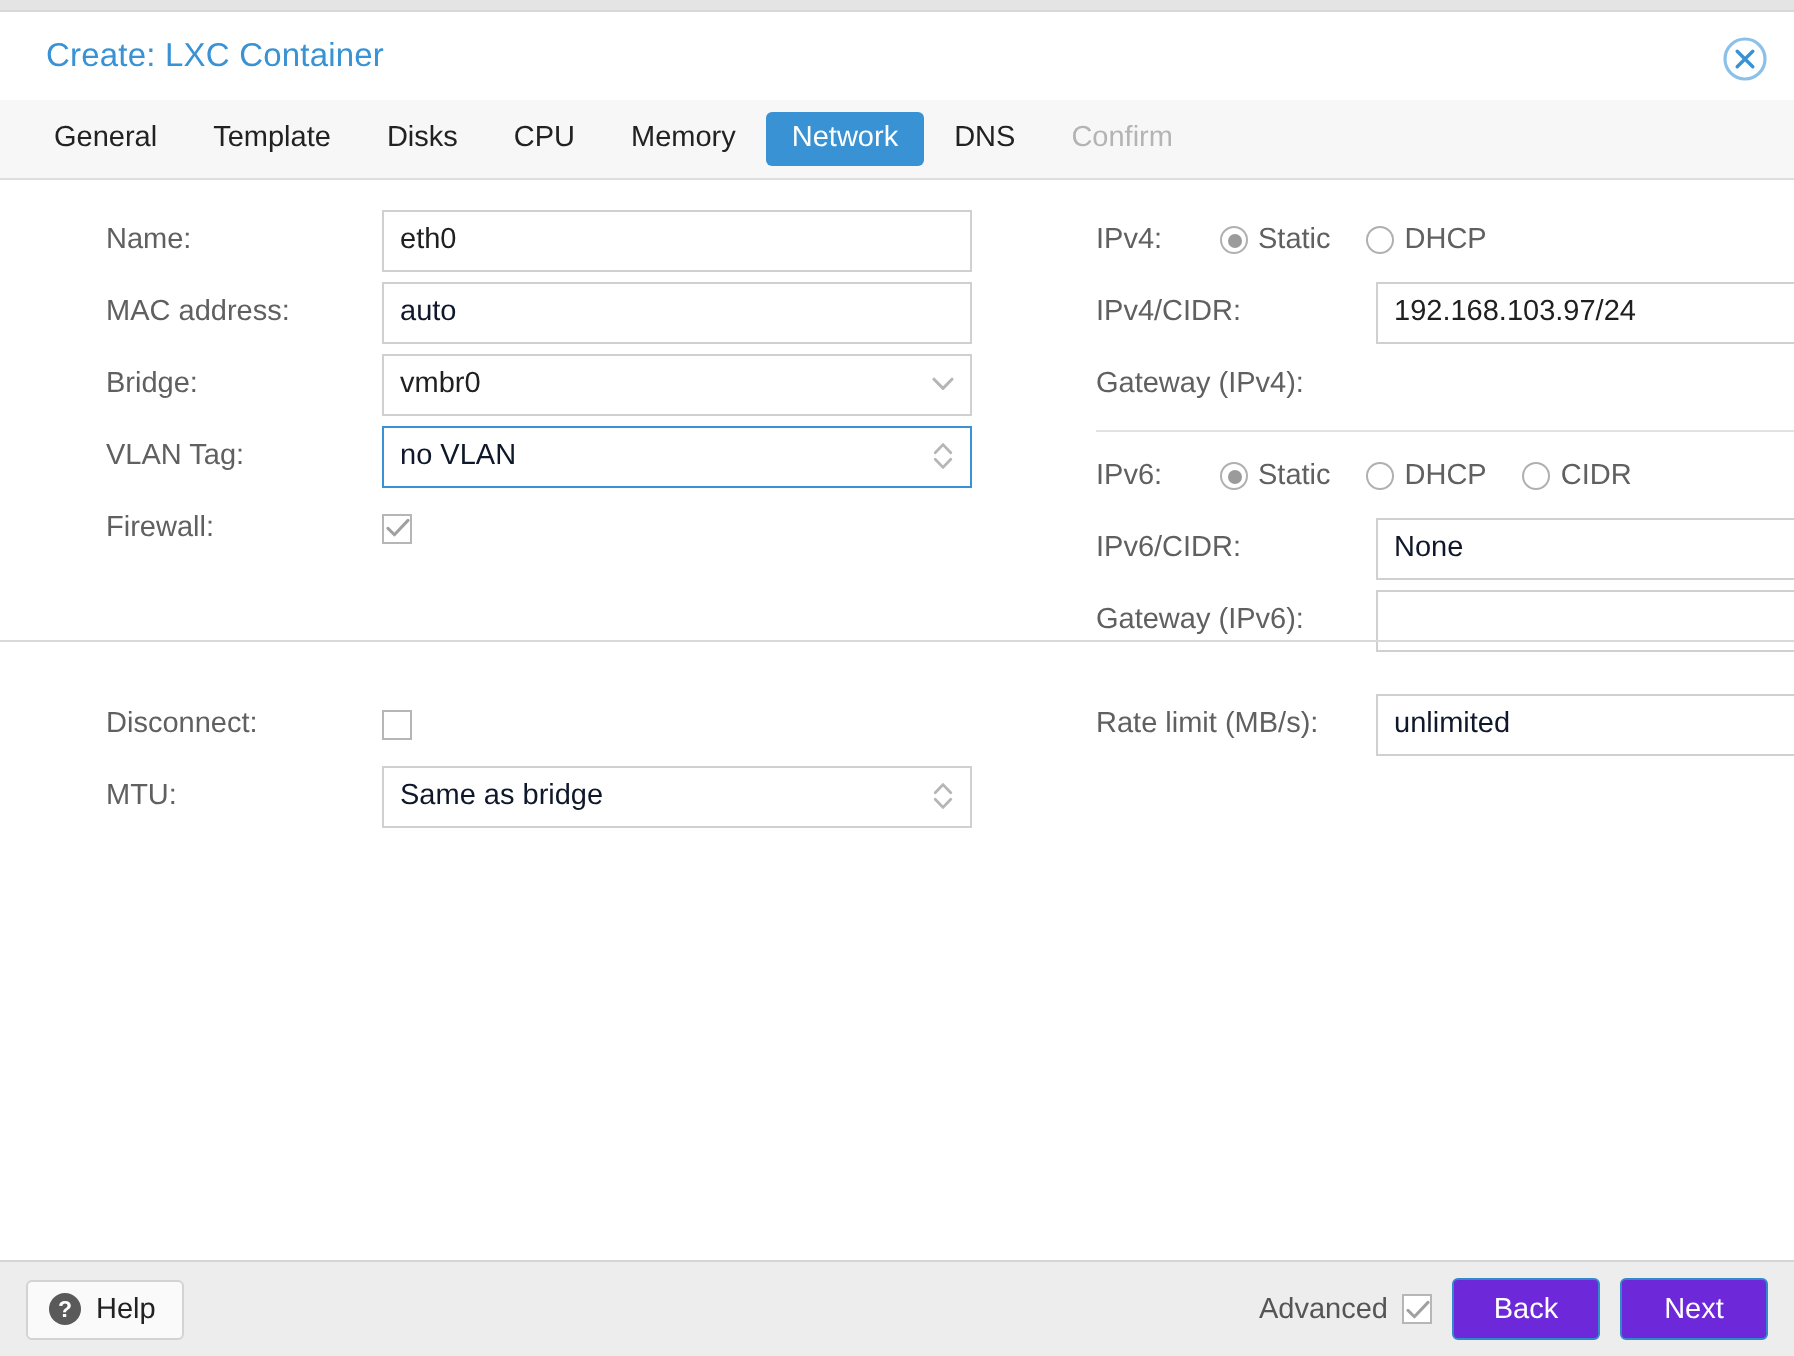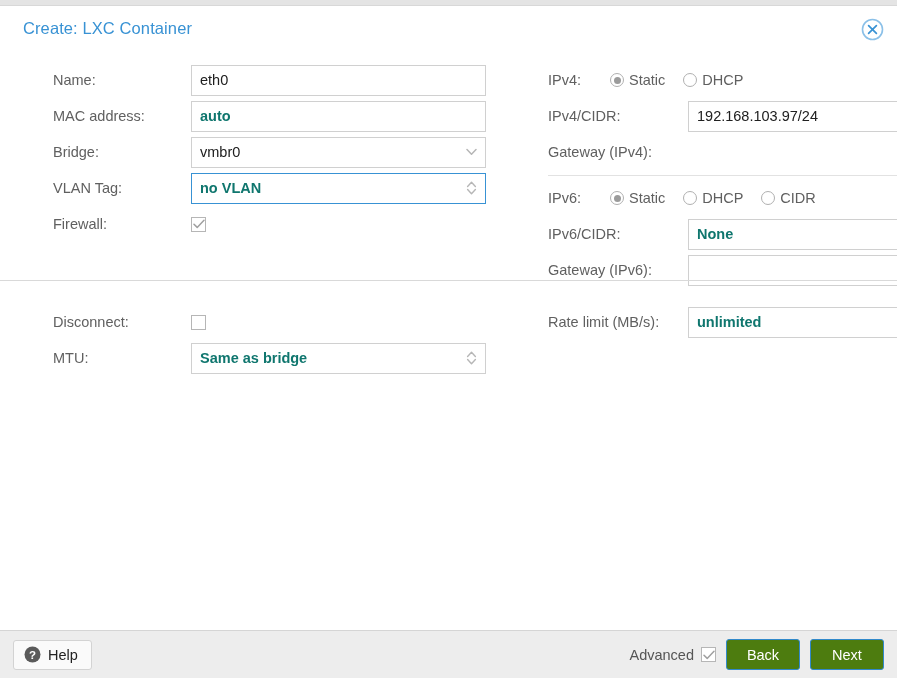--- a/index.html
+++ b/index.html
@@ -122,21 +122,21 @@
     display: flex;
     align-items: center;
     padding: 0 8px;
     font-size: 14.5px;
     color: #202020;
     position: relative;
   }
   .field.w-left   { width: 295px; }
   .field.w-right  { width: 295px; }
   .field.focused  { border: 1px solid #3892d4; }
-  .field .ph      { color: #0f766e; font-weight: bold; }
+  .field .ph      { color: #0f172a; }
 
   .trigger {
     position: absolute;
     right: 6px;
     top: 0;
     bottom: 0;
     width: 16px;
     display: flex;
     align-items: center;
     justify-content: center;
@@ -239,21 +239,21 @@
     display: flex;
     align-items: center;
     gap: 7px;
     cursor: pointer;
   }
   .adv-lbl {
     font-size: 14.5px;
     color: #555555;
   }
   .btn-primary {
-    background: #4d7c0f;
+    background: #6d28d9;
     border: 1px solid #3189cb;
     border-radius: 3px;
     color: #ffffff;
     font-size: 14.5px;
     height: 31px;
     min-width: 74px;
     padding: 0 14px;
     cursor: pointer;
     font-family: "Liberation Sans", sans-serif;
   }
@@ -268,20 +268,30 @@
   <div class="header">
     <div class="title">Create: LXC Container</div>
     <div class="close-btn">
       <svg width="23" height="23" viewBox="0 0 23 23">
         <circle cx="11.5" cy="11.5" r="10" fill="#ffffff" stroke="#8bc0e8" stroke-width="1.6"></circle>
         <path d="M7.6 7.6 L15.4 15.4 M15.4 7.6 L7.6 15.4" stroke="#3892d4" stroke-width="1.7" stroke-linecap="round"></path>
       </svg>
     </div>
   </div>
 
+  <div class="tabbar">
+    <div class="tab">General</div>
+    <div class="tab">Template</div>
+    <div class="tab">Disks</div>
+    <div class="tab">CPU</div>
+    <div class="tab">Memory</div>
+    <div class="tab active">Network</div>
+    <div class="tab">DNS</div>
+    <div class="tab disabled">Confirm</div>
+  </div>
 
   <div class="body">
 
     <div class="columns">
 
       <div class="col col-left">
 
         <div class="row">
           <div class="lbl lbl-left">Name:</div>
           <div class="field w-left">

